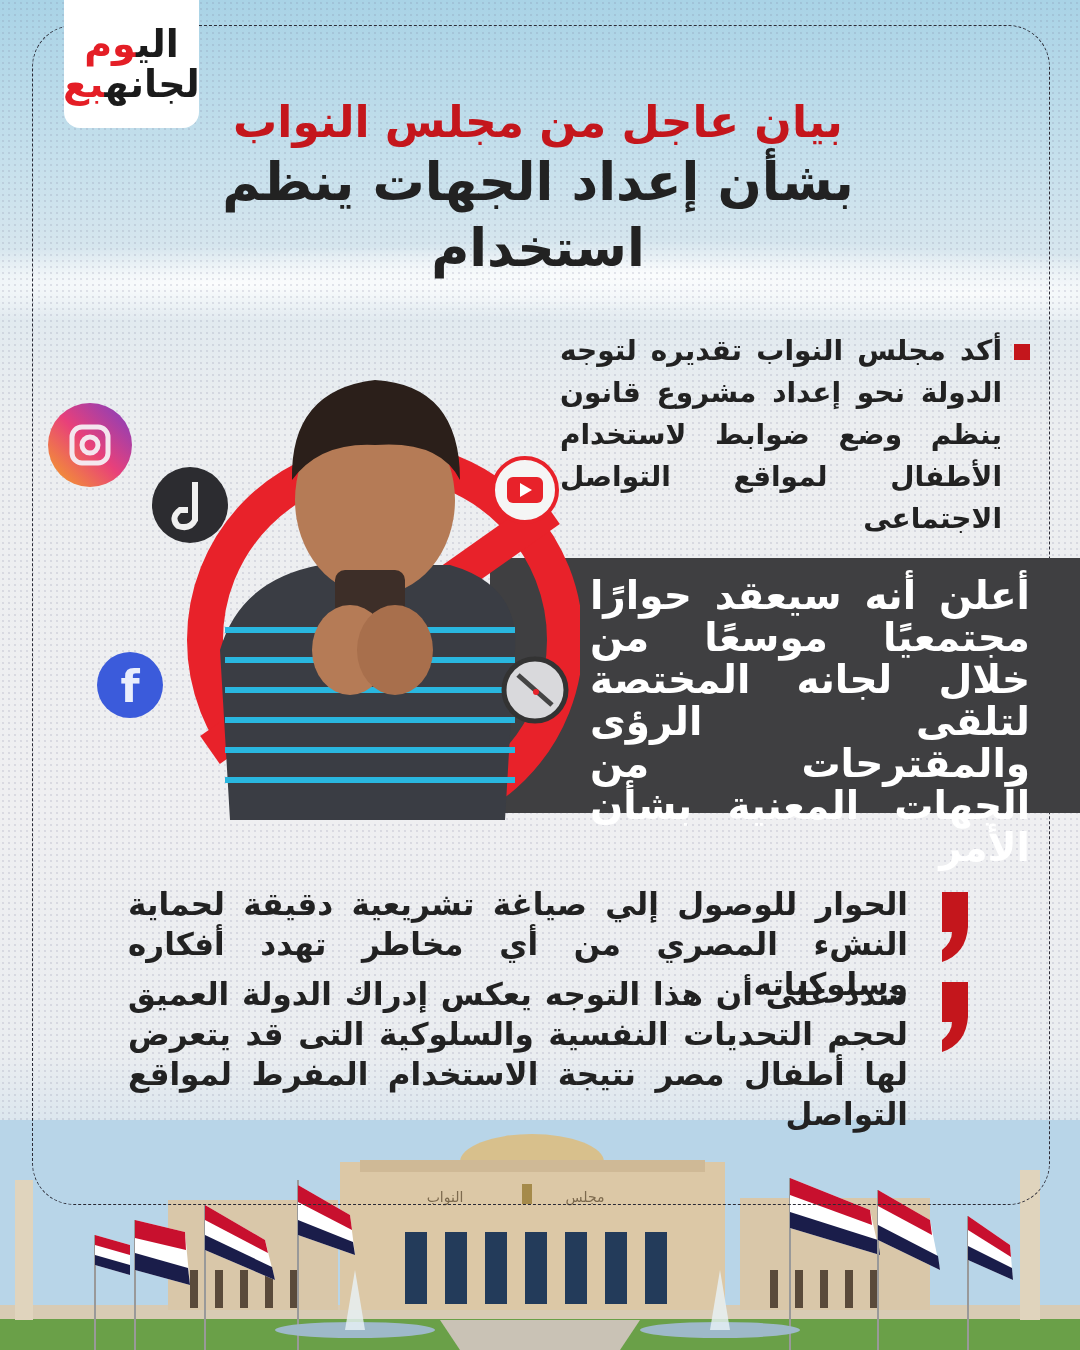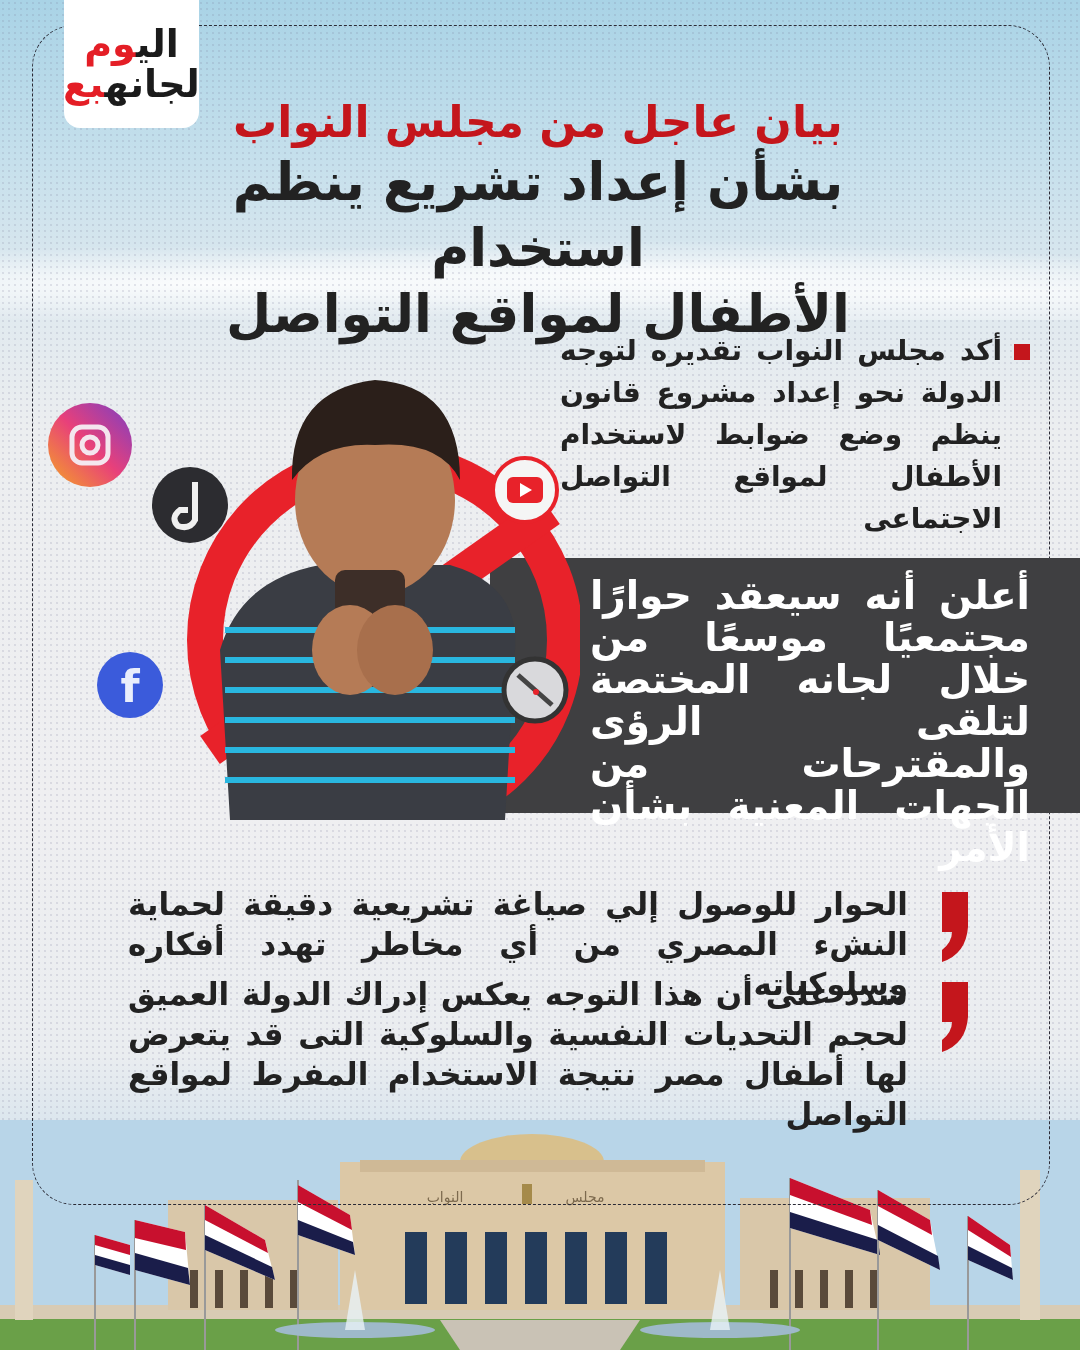--- a/index.html
+++ b/index.html
@@ -183,22 +183,21 @@
   <div class="logo-line">
     <span class="blk">الي</span><span class="red">وم</span>
   </div>
   <div class="logo-line">
     <span class="blk">لجانه</span><span class="red">بع</span>
   </div>
 </div>
 
 <div class="headline">
   <div class="h-red">بيان عاجل من مجلس النواب</div>
-  <div class="h-black">بشأن إعداد تشريع ينظم استخدام</div>
-  <div class="h-black">الأطفال لمواقع التواصل</div>
+  <div class="h-black">بشأن إعداد الجهات ينظم استخدام</div>
 </div>
 
 <svg class="photo" viewBox="0 0 550 490">
 
   <g>
     <circle cx="355" cy="310" r="180" fill="none" stroke="#e8222a" stroke-width="36"></circle>
     <line x1="180" y1="420" x2="520" y2="180" stroke="#e8222a" stroke-width="34"></line>
   </g>
 
   <path d="M200,490 L190,320 Q210,250 290,235 L420,235 Q490,255 485,320 L475,490 Z" fill="#3a3d44"></path>

